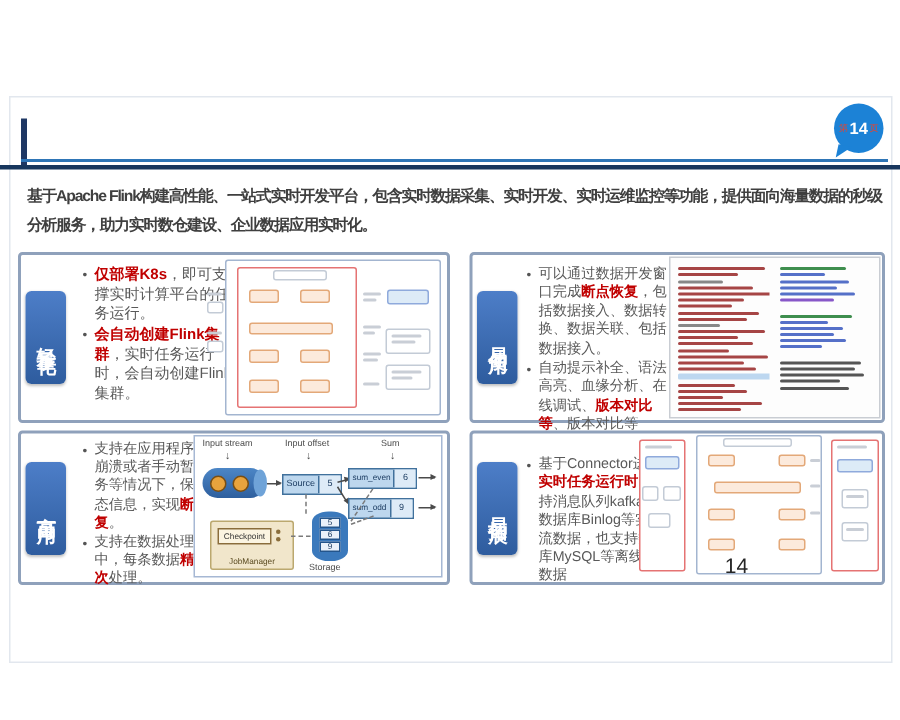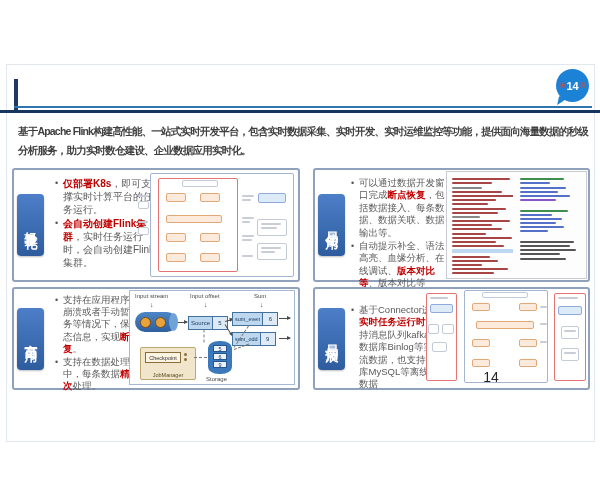--- a/index.html
+++ b/index.html
@@ -182,21 +182,21 @@
       <div class="db tln" style="left: 0px; top: 50px; width: 10px; height: 2px;"></div>
     </div>
 
   <section class="fbox sm" id="box-tr">
     <div class="tab">
       <span class="vtxt">易使用</span>
     </div>
     <div class="bullets">
         <div class="brow">
           <span class="bdot">•</span>
-          <span class="btxt"><span>可以通过数据开发窗口完成</span><span class="em">断点恢复</span><span>，包括数据接入、每条数据、数据关联、数据输出等。</span></span>
+          <span class="btxt"><span>可以通过数据开发窗口完成</span><span class="em">断点恢复</span><span>，包括数据接入、数据转换、数据关联、包括数据接入。</span></span>
         </div>
         <div class="brow">
           <span class="bdot">•</span>
           <span class="btxt"><span>自动提示补全、语法高亮、血缘分析、在线调试、</span><span class="em">版本对比等</span><span>、版本对比等</span></span>
         </div>
       </div>
   </section>
   <div class="diagram sqlshot">
     <div class="codecol">
         <div class="cl r" style="width: 58px;"></div>

